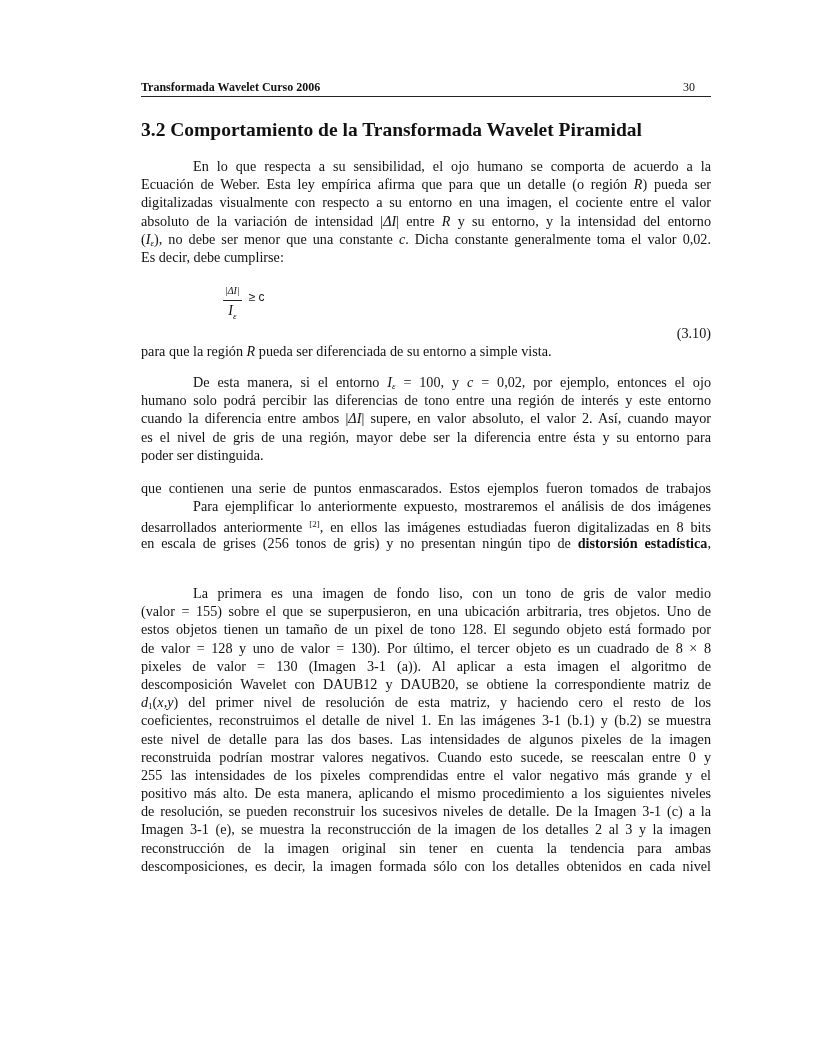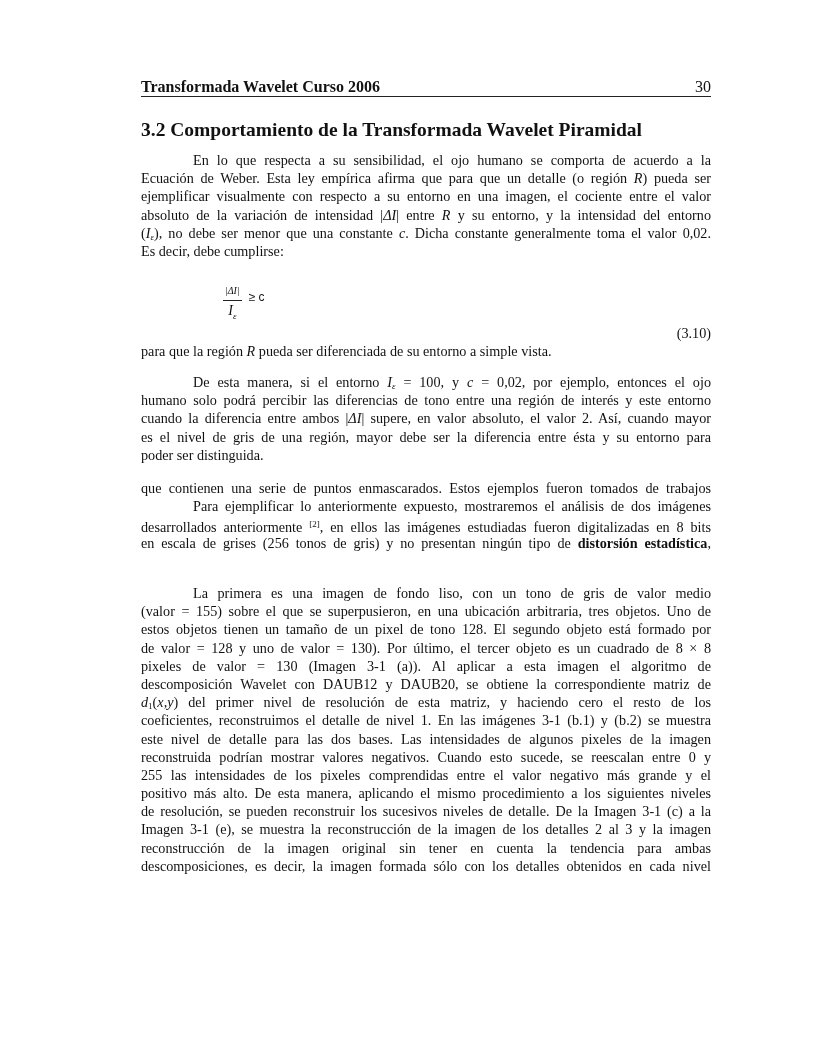--- a/index.html
+++ b/index.html
@@ -15,32 +15,32 @@
       font-family: "Liberation Serif", serif;
       color: #111111;
     }
     .header {
       position: absolute;
       left: 141px;
       top: 80px;
       width: 570px;
       height: 16px;
       border-bottom: 1px solid #222;
-      font-size: 16px;
+      font-size: 12px;
       line-height: 14px;
     }
     .header .title {
       position: absolute;
       left: 0;
       top: 0;
       font-weight: bold;
     }
     .header .page-num {
       position: absolute;
-      right: 0;
+      right: 16px;
       top: 0;
       margin-left: 28px;
     }
     .section-title {
       position: absolute;
       left: 141px;
       top: 118px;
       font-size: 19.5px;
       font-weight: bold;
       line-height: 24px;
@@ -120,24 +120,24 @@
 </head>
 <body>
 
 <div class="header">
   <span class="title">Transformada Wavelet Curso 2006</span>
   <span class="page-num">30</span>
 </div>
 
 <div class="section-title">3.2 Comportamiento de la Transformada Wavelet Piramidal</div>
 
-<div class="para" style="top:151px;">
+<div class="para" style="top:157px;">
   <span class="line"><span class="indent"></span><span>En lo que respecta a su sensibilidad, el ojo humano se comporta de acuerdo a la</span></span>
   <span class="line">Ecuación de Weber. Esta ley empírica afirma que para que un detalle (o región <i>R</i>) pueda ser</span>
-  <span class="line">ejemplificar visualmente con respecto a su entorno en una imagen, el cociente entre el valor</span>
+  <span class="line">digitalizadas visualmente con respecto a su entorno en una imagen, el cociente entre el valor</span>
   <span class="line">absoluto de la variación de intensidad |<i>ΔI</i>| entre <i>R</i> y su entorno, y la intensidad del entorno</span>
   <span class="line">(<i>I<sub class="s">ε</sub></i>), no debe ser menor que una constante <i>c</i>. Dicha constante generalmente toma el valor 0,02.</span>
   <span class="line last">Es decir, debe cumplirse:</span>
 </div>
 
 <div class="formula">
   <span class="frac">
     <span class="num">|ΔI|</span>
     <span class="den"><span>I</span><sub>ε</sub></span>
   </span>

